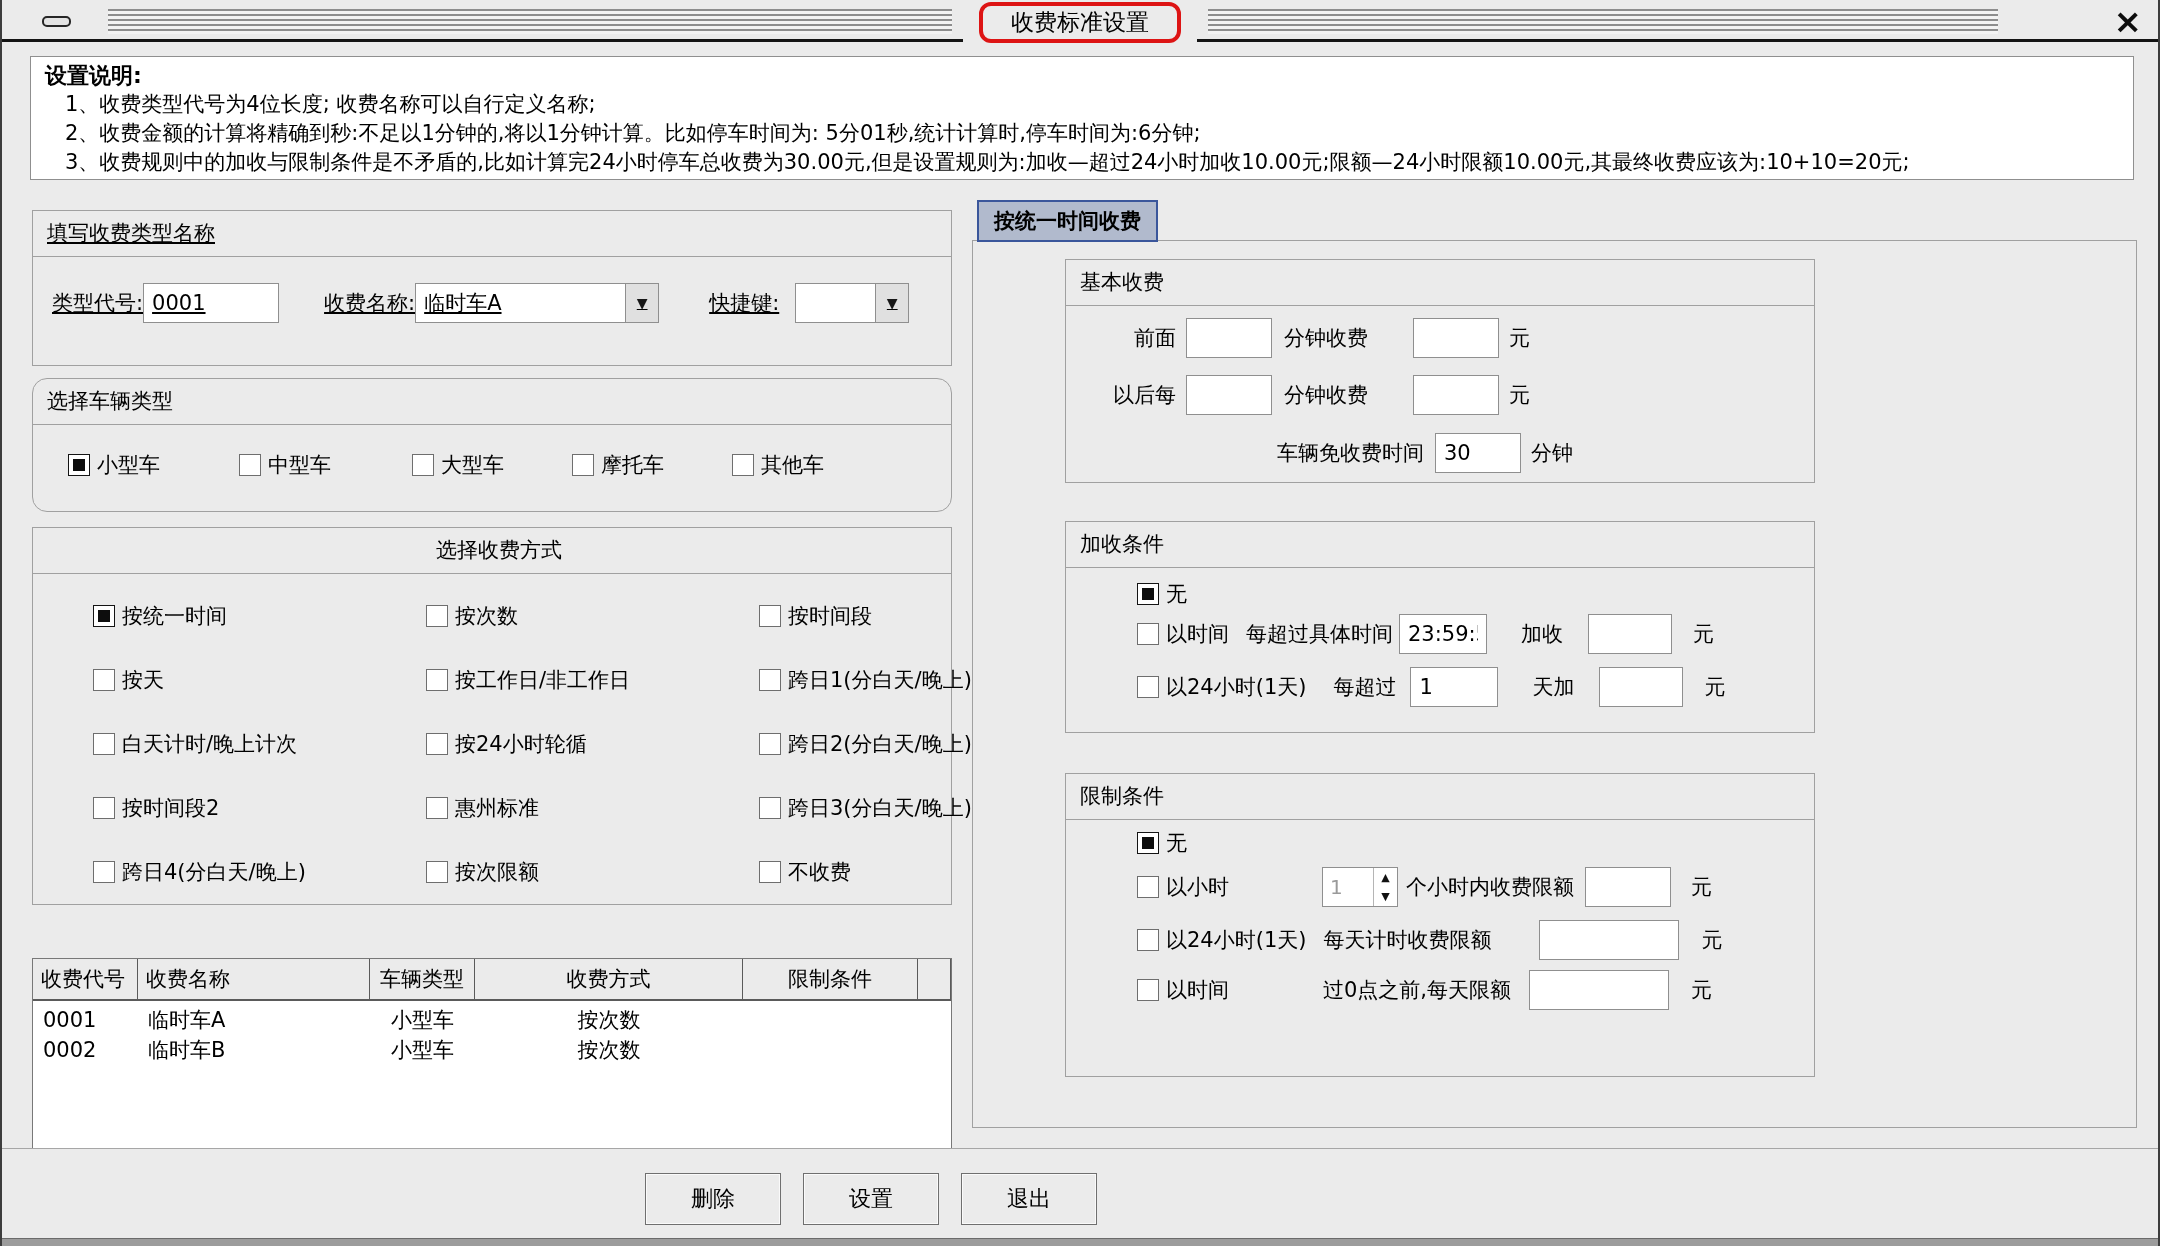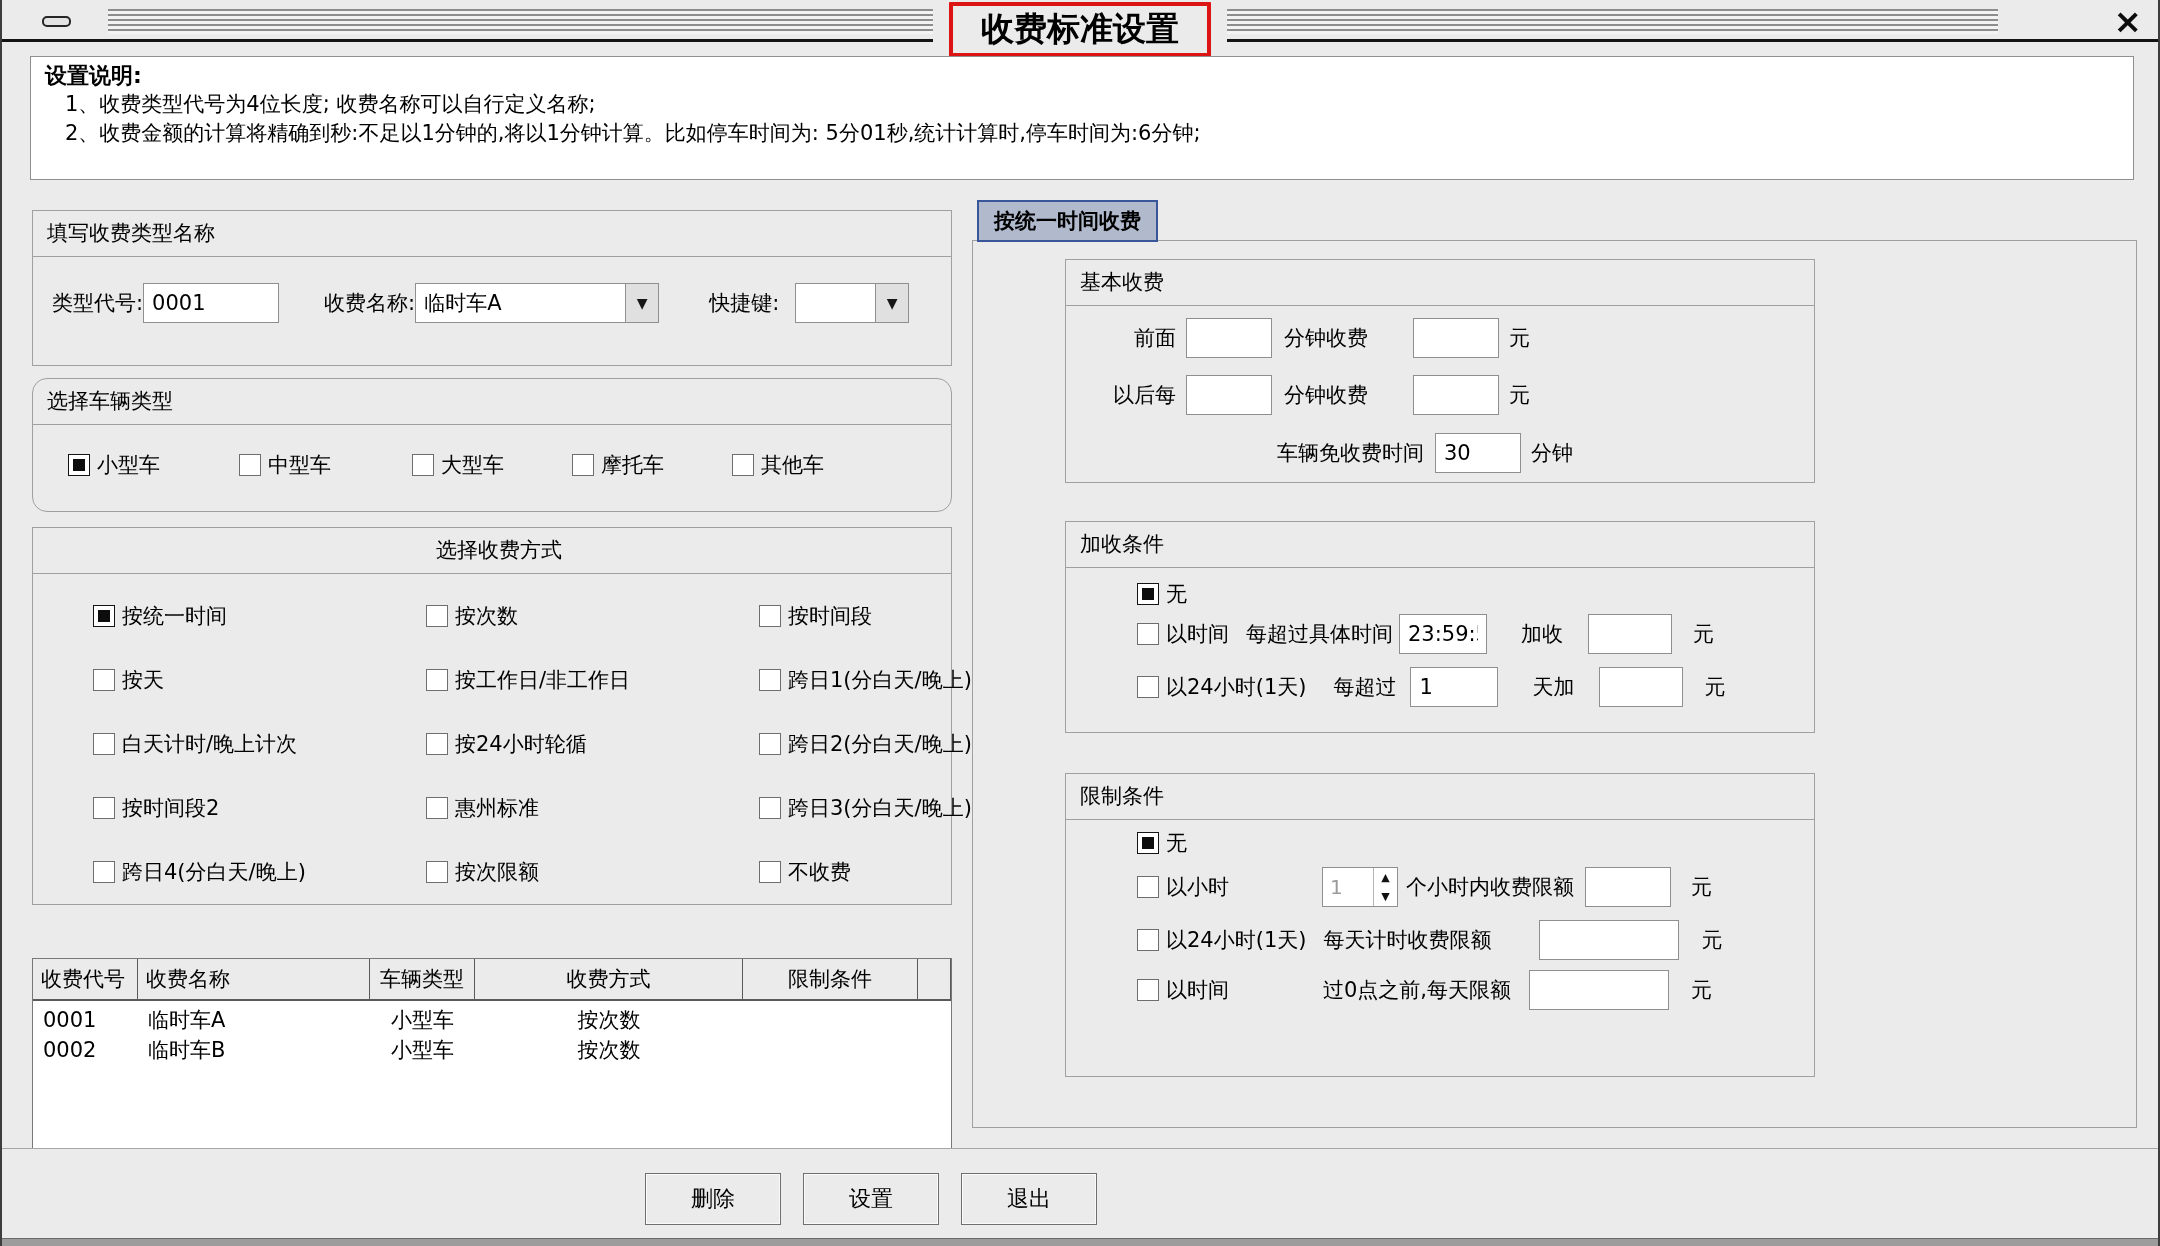--- a/index.html
+++ b/index.html
@@ -11,40 +11,40 @@
 
   
   .titlebar { position:absolute; top:0; left:0; right:0; height:42px; background:#ebebeb;
               border-bottom:3px solid #141414; }
   .stripes { position:absolute; top:9px; height:25px;
              background:repeating-linear-gradient(to bottom,#8d8d8d 0 2px,#f3f3f3 2px 5px); }
   .stripes.left  { left:106px; right:50%; margin-right:128px; }
   .stripes.right { left:50%; margin-left:128px; right:160px; }
   .title-wrap { position:absolute; left:50%; top:2px; transform:translateX(-50%);
                 background:#ebebeb; padding:0 16px; }
-  .title-box { border:4px solid #dd1414; border-radius:1px; padding:1px 28px;
-               font-size:33px; font-weight:bold; white-space:nowrap; }
+  .title-box { border:4px solid #dd1414; border-radius:12px; padding:1px 28px;
+               font-size:23px; font-weight:normal; white-space:nowrap; }
   .min-dash { position:absolute; left:40px; top:16px; width:29px; height:11px;
               background:#e3e3e3; border:2px solid #262626; border-radius:5px; }
   .close-x { position:absolute; right:16px; top:1px; font-size:34px; font-weight:bold;
              line-height:40px; color:#0c0c0c; cursor:default; }
 
   
   .instructions { position:absolute; left:28px; top:56px; width:2104px; height:124px;
                   background:#fff; border:1px solid #8f8f8f; padding:4px 14px;
                   font-size:21px; line-height:29px; }
   .instr-heading { font-weight:bold; font-size:22px; }
   .instr-line { padding-left:20px; white-space:nowrap; }
 
   
   .groupbox { position:absolute; border:1px solid #a0a0a0; }
   .gb-title { height:46px; line-height:45px; padding-left:14px; font-size:21px;
               border-bottom:1px solid #a0a0a0; }
 
-  #group-type    { left:30px; top:210px; width:920px; height:156px; }
+  #group-type    { left:30px; top:210px; width:920px; height:156px;text-decoration:underline; }
   #group-vehicle { left:30px; top:378px; width:920px; height:134px;border-radius:15px; }
   #group-method  { left:30px; top:527px; width:920px; height:378px;text-align:center; }
 
   .type-row { display:flex; align-items:center; margin-top:26px; font-size:21px; }
   .lbl { white-space:nowrap; }
   .ml19{margin-left:19px}.ml45{margin-left:45px}.ml50{margin-left:50px}.ml16{margin-left:16px}
   .ml10{margin-left:10px}.ml12{margin-left:12px}.ml45b{margin-left:45px}.ml11{margin-left:11px}
   .ml6{margin-left:6px}.ml17{margin-left:17px}.ml34{margin-left:34px}.ml25{margin-left:25px}
   .ml21{margin-left:21px}.ml27{margin-left:27px}.ml14{margin-left:14px}.ml93{margin-left:93px}
   .ml8{margin-left:8px}.ml48{margin-left:48px}.ml94{margin-left:94px}.ml18{margin-left:18px}
@@ -136,20 +136,21 @@
         <span>收费标准设置</span>
       </div>
     </div>
     <span class="close-x">×</span>
   </div>
 
   <div class="instructions">
     <div class="instr-heading">设置说明:</div>
     <div class="instr-line">1、收费类型代号为4位长度;  收费名称可以自行定义名称;</div>
     <div class="instr-line">2、收费金额的计算将精确到秒:不足以1分钟的,将以1分钟计算。比如停车时间为: 5分01秒,统计计算时,停车时间为:6分钟;</div>
+    <div class="instr-line">3、收费规则中的加收与限制条件是不矛盾的,比如计算完24小时停车总收费为30.00元,但是设置规则为:加收—超过24小时加收10.00元;限额—24小时限额10.00元,其最终收费应该为:10+10=20元;</div>
   </div>
 
   <div class="groupbox" id="group-type">
     <div class="gb-title">填写收费类型名称</div>
     <div class="type-row">
       <span class="lbl ml19">类型代号:</span>
       <input class="field w136 val-green" readonly="" value="0001" style="">
       <span class="lbl ml45">收费名称:</span>
       <span class="combo">
         <span class="c-field cf210">临时车A</span>

